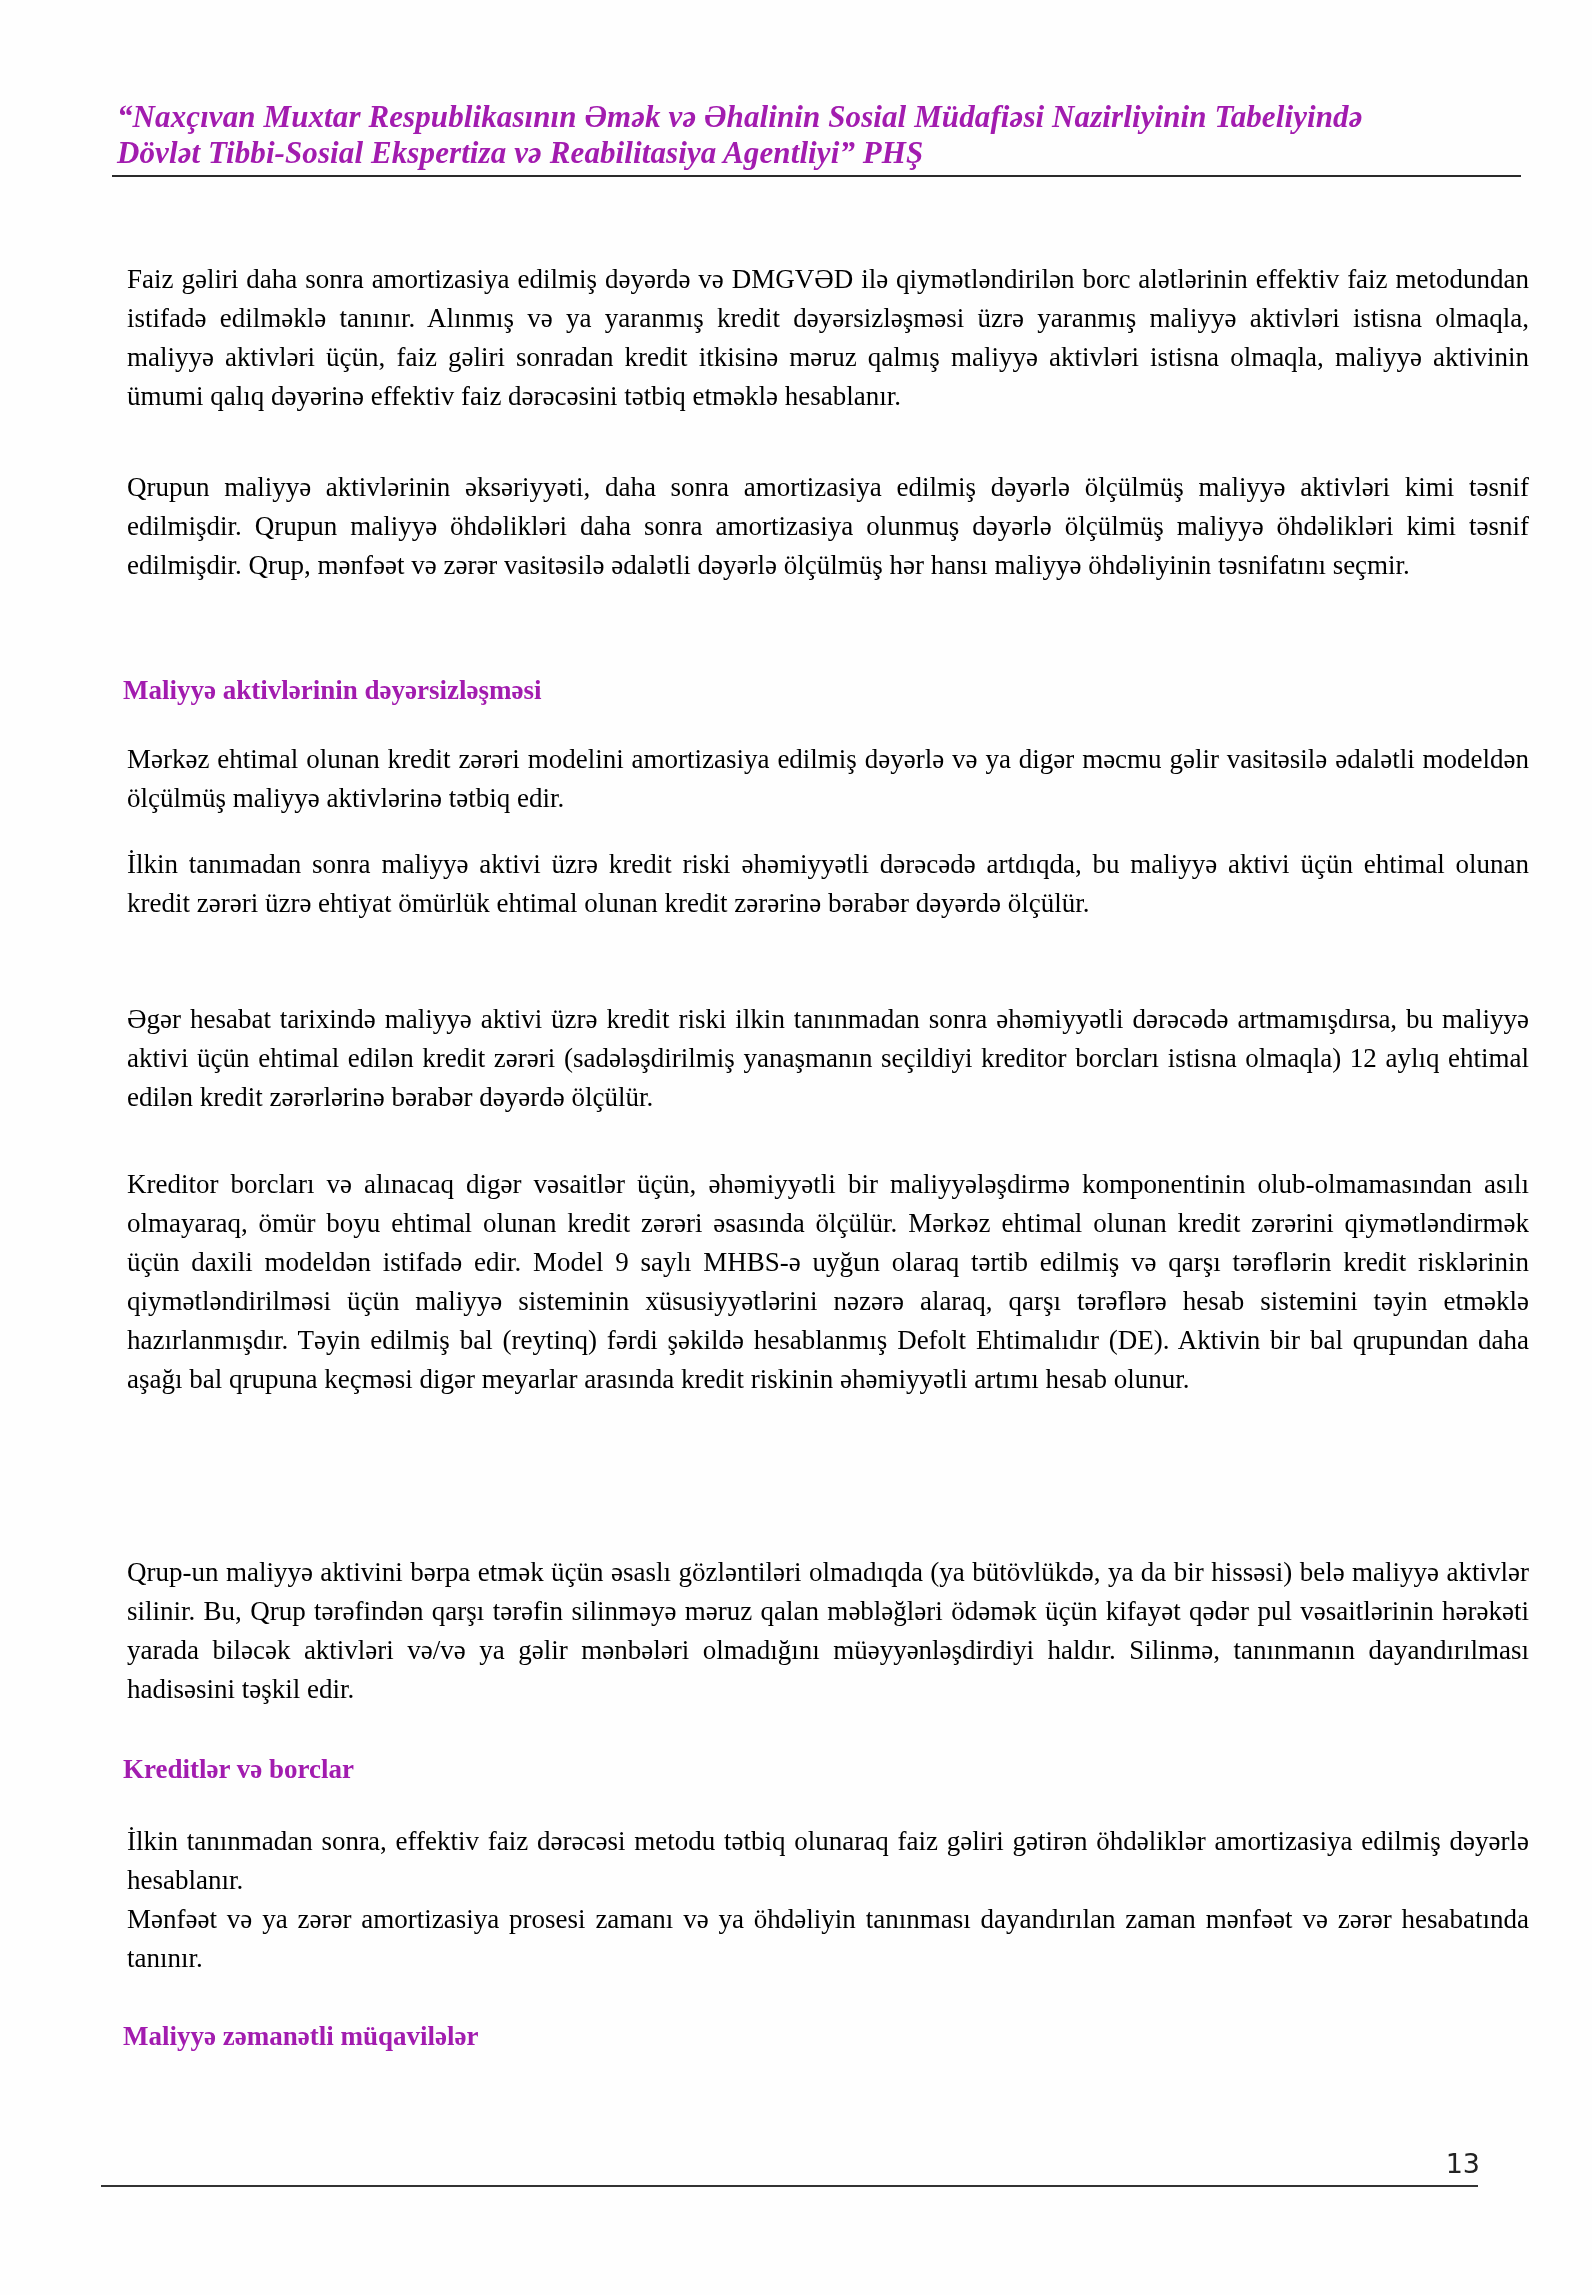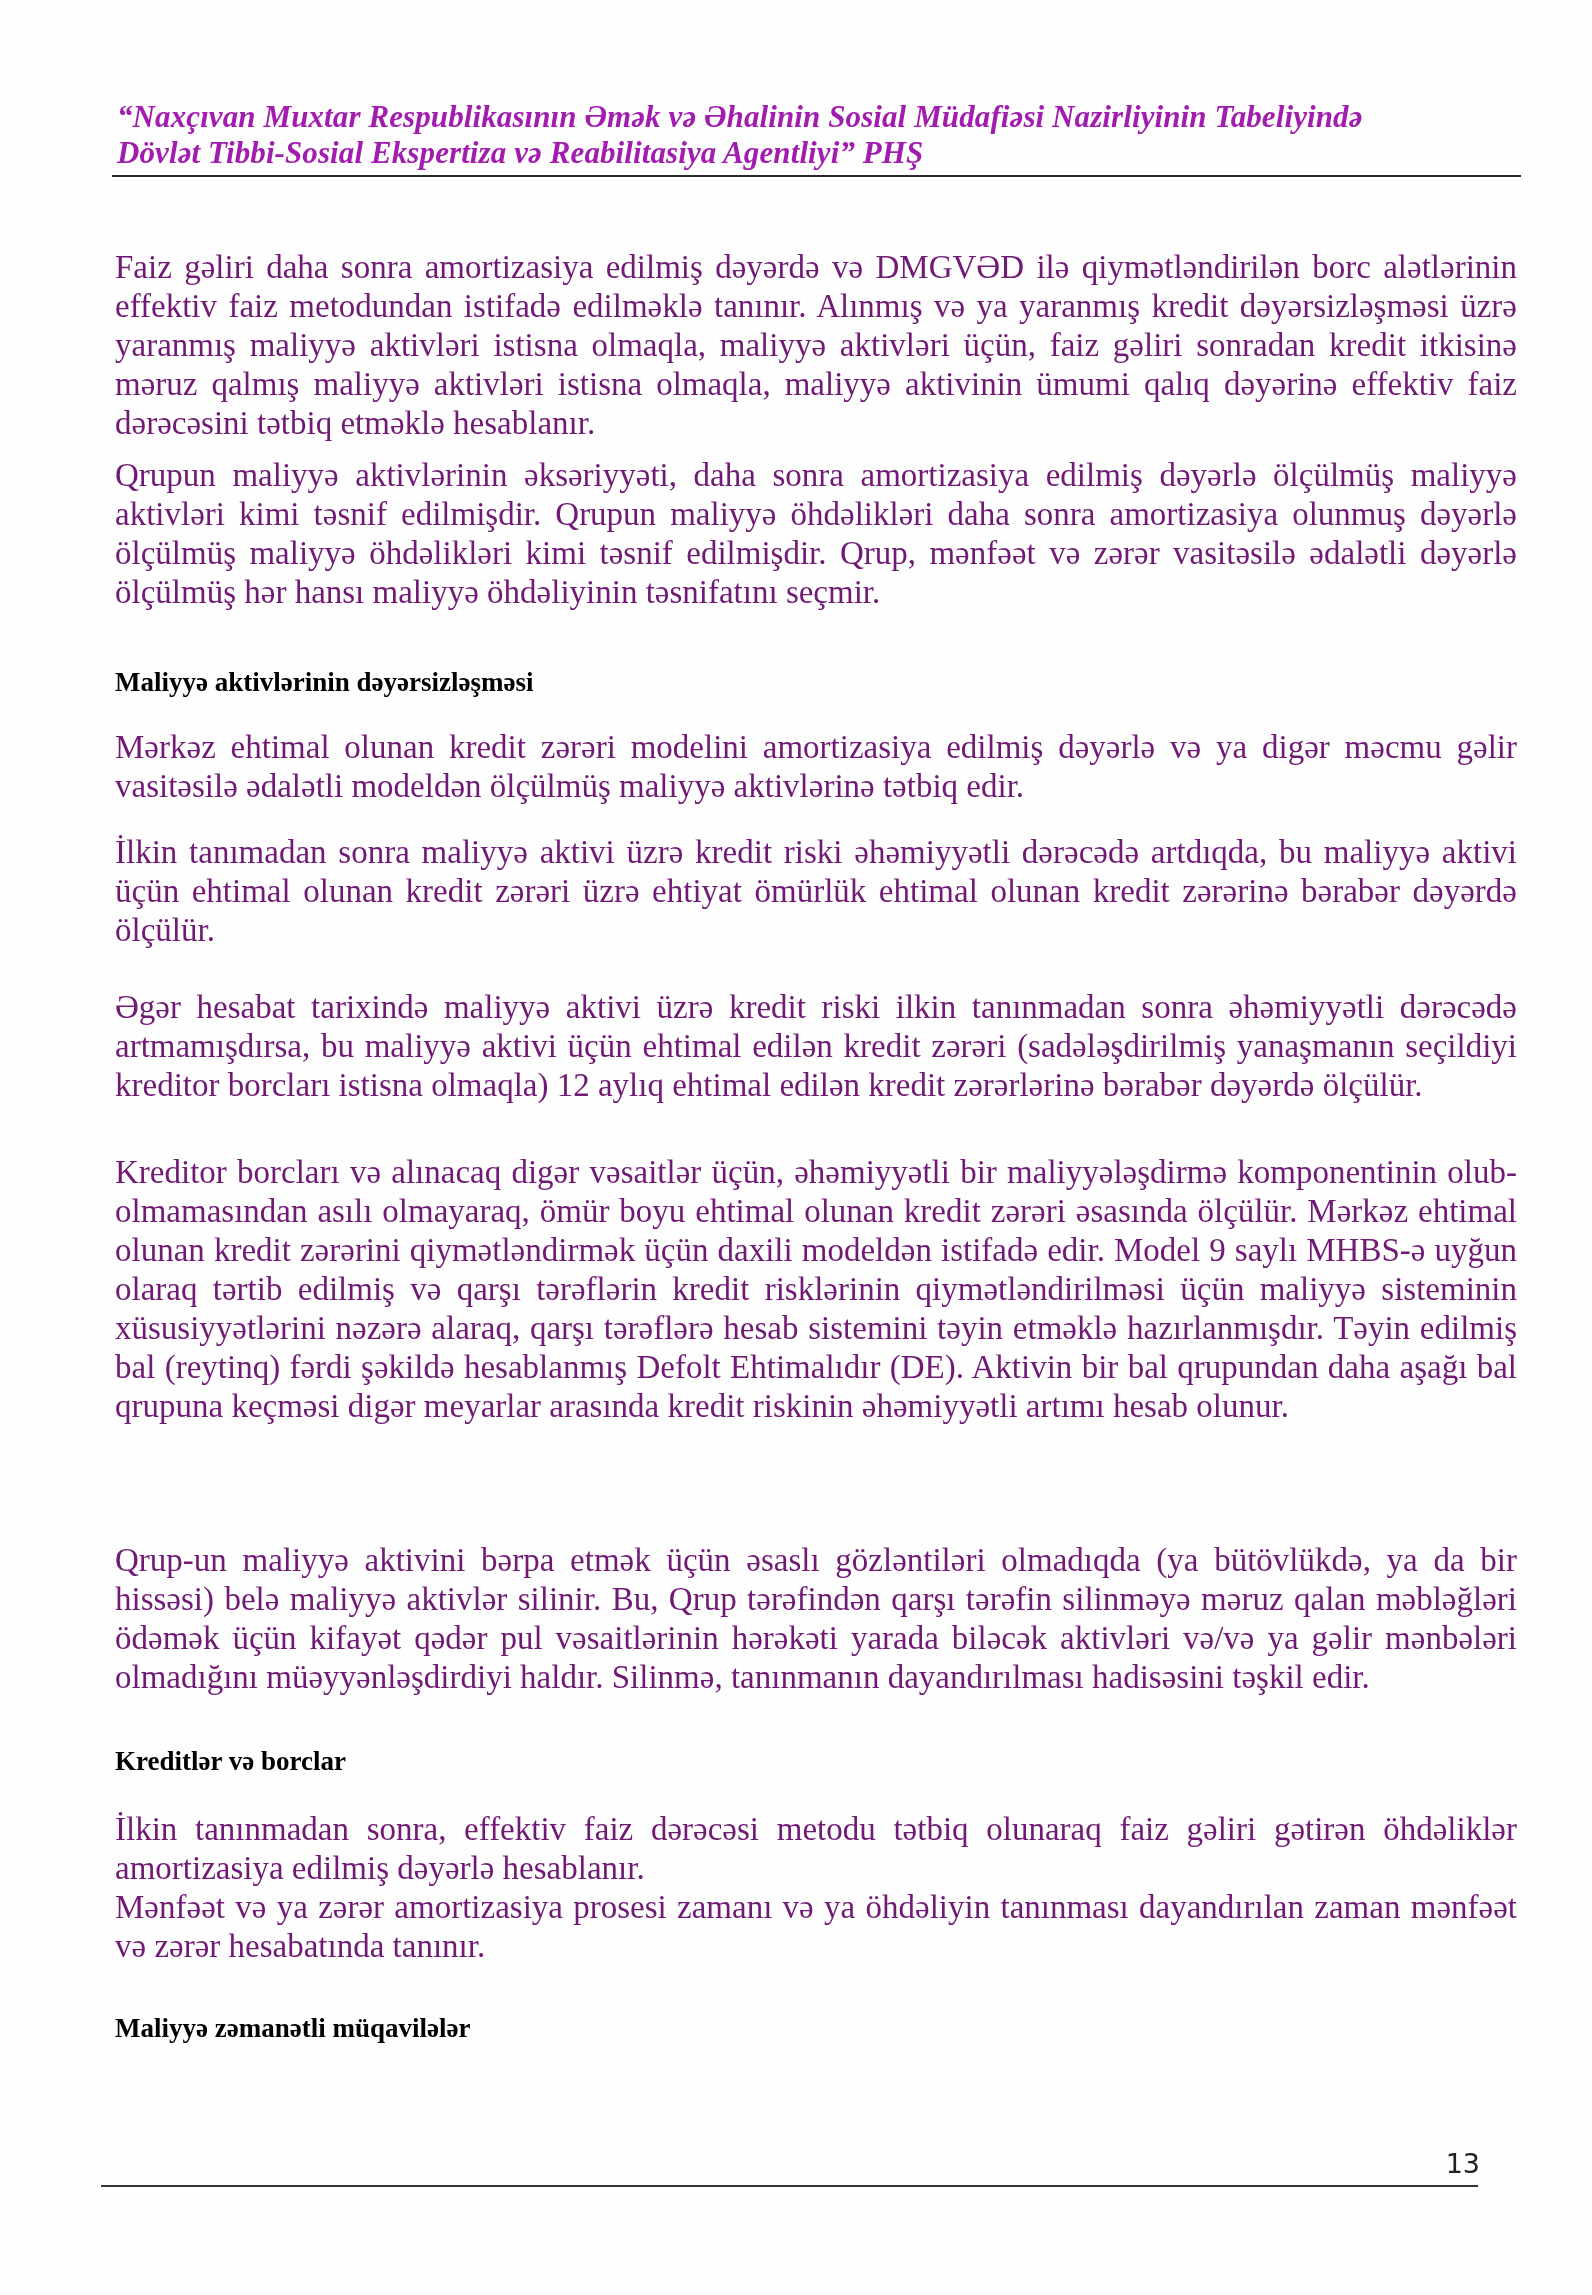--- a/index.html
+++ b/index.html
@@ -21,27 +21,27 @@
       font-family: "Liberation Serif", "DejaVu Serif", serif; font-style: italic;
       font-size: 25px; line-height: 33px; color: #222;
     }
     .hdr-sub .left { position: absolute; left: 0; top: 0; font-weight: bold; }
     .hdr-sub .right { position: absolute; right: 0; top: 0; font-weight: normal; }
 
     
     .body-text {
       position: absolute; left: 115px; width: 1402px;
       font-family: "Liberation Serif", "DejaVu Serif", serif;
-      font-size: 33px; line-height: 39px; color: #701a75;
-      text-align: justify; margin: 0;
+      font-size: 27px; line-height: 39px; color: #000000;
+      text-align: justify; margin: 12px;
     }
     .section-heading {
       position: absolute; left: 115px; width: 1402px;
       font-family: "Liberation Serif", "DejaVu Serif", serif;
-      font-size: 27px; line-height: 39px; font-weight: bold; color: #000000; margin: 0;
+      font-size: 27px; line-height: 39px; font-weight: bold; color: #a21caf; margin: 8px;
     }
 
     
     .page-number {
       position: absolute; left: 1440px; top: 2148px; width: 40px; text-align: right;
       font-family: "DejaVu Sans", "Liberation Sans", sans-serif; font-size: 27px; line-height: 31px; color: #222;
     }
     .ftr-rule {
       position: absolute; left: 101px; top: 2185px; width: 1377px; height: 2px; background: #333;
     }

